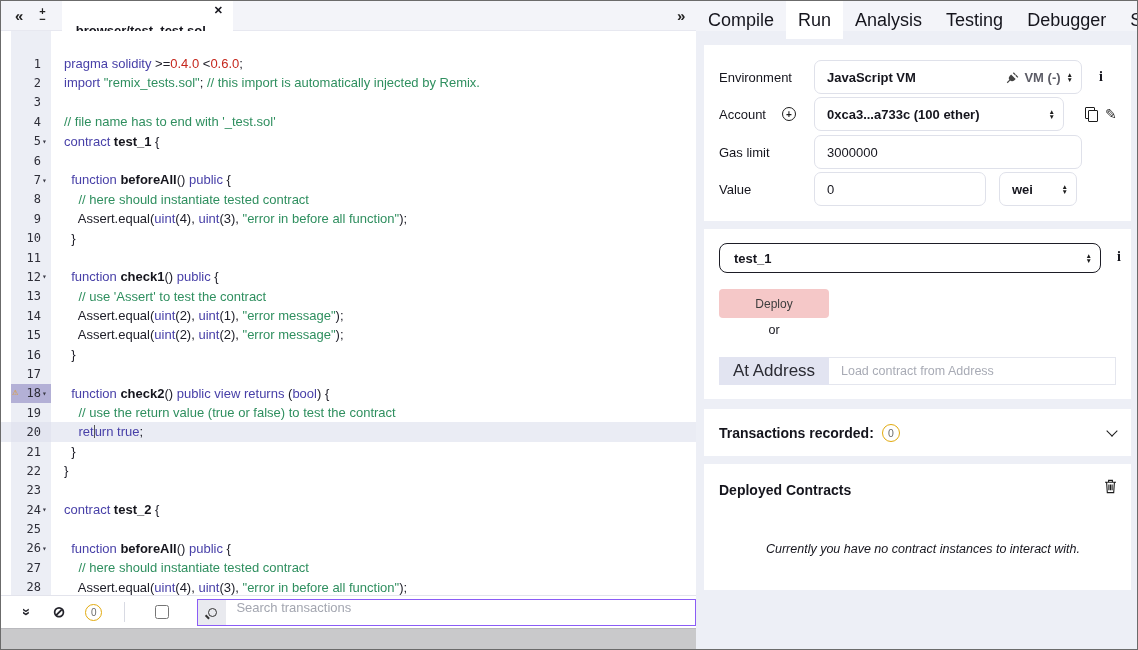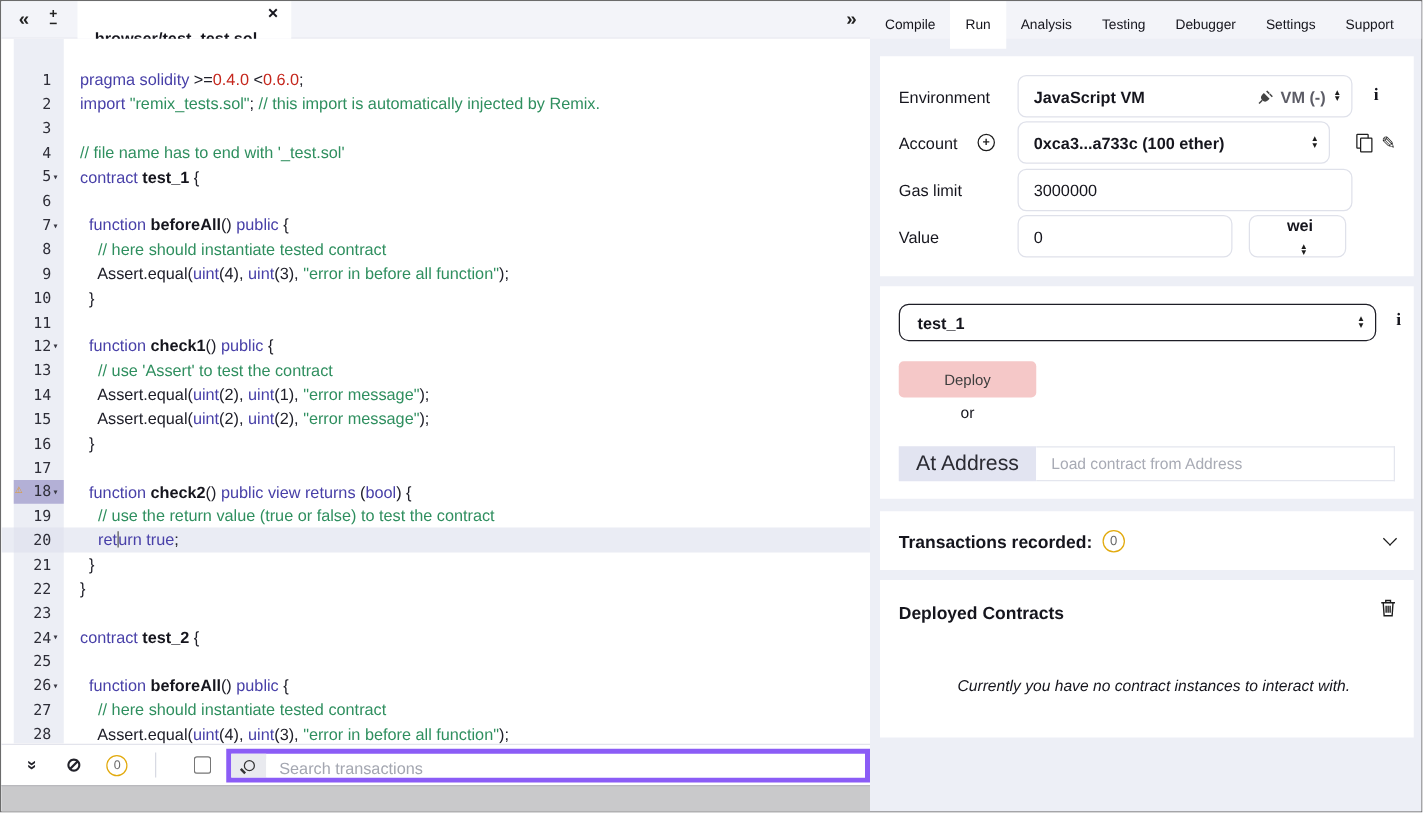--- a/index.html
+++ b/index.html
@@ -67,34 +67,34 @@
   }
   .term-divider { margin-left:22px; width:1px; height:20px; background:#d8dae3; }
   .term-check { margin-left:30px; width:14px; height:14px; accent-color:#fff; cursor:pointer; }
   .term-filter {
     margin-left:14px; width:266px; height:26px; border:1px solid #e3e4ea; border-radius:3px;
     background:#fff; display:flex; align-items:center; justify-content:center; gap:10px;
     font-size:12px; font-weight:bold; color:#15151d; cursor:pointer;
   }
   .term-filter .caret { font-size:8px; color:#222; }
   .term-search {
-    margin-left:12px; flex:1; height:27px; border:4px solid #8b5cf6; background:#fff;
-    display:flex; align-items:flex-end; margin-right:0;
+    margin-left:28px; flex:1; height:27px; border:1px solid #8b5cf6; background:#fff;
+    display:flex; align-items:flex-start; margin-right:0;
   }
   .mag-tile { width:28px; height:100%; background:#e9eaef; display:flex; align-items:center; justify-content:center; flex:none; }
   .mag { width:9px; height:9px; border:1.6px solid #333; border-radius:50%; position:relative; }
   .mag::after { content:""; position:absolute; width:5px; height:1.6px; background:#333; transform:rotate(45deg); left:-4px; bottom:-2px; }
   .term-search input { border:none; outline:none; flex:1; font-size:13px; padding:0 10px; color:#333; font-family:"Liberation Sans",sans-serif; }
   .term-search input::placeholder { color:#a3a6b0; }
   .terminal-body { position:absolute; left:0; top:627px; width:695px; height:22px; background:#c9c9cb; border-top:1px solid #b9b9bd; }
 
   
   .right-pane { position:absolute; left:695px; top:0; width:443px; height:650px; background:#edeff6; }
   .menubar { position:absolute; left:0; top:0; right:0; height:30px; background:#f3f4f9; display:flex; }
-  .menu-tab { padding:14px 12px; height:38px; display:flex; align-items:center; font-size:11px; color:#15151d; cursor:pointer; white-space:nowrap; }
+  .menu-tab { padding:14px 12px; height:38px; display:flex; align-items:center; font-size:18px; color:#15151d; cursor:pointer; white-space:nowrap; }
   .menu-tab.active { background:#fff; }
   .card { position:absolute; left:8px; right:8px; background:#fff; }
   .card1 { top:44px; height:176px; }
   .card2 { top:228px; height:170px; }
   .card3 { top:408px; height:47px; }
   .card4 { top:463px; height:126px; }
 
   .frow { position:absolute; left:15px; right:15px; height:28px; display:flex; align-items:center; }
   .flabel { font-size:13px; color:#15151d; }
   .sel, .inp {
@@ -103,21 +103,21 @@
   }
   .updn { display:inline-flex; flex-direction:column; line-height:5px; font-size:6.5px; color:#1c1c1c; margin-left:6px; }
   .info-ic { font-weight:800; font-size:14px; color:#15151d; margin-left:8px; cursor:pointer; font-family:"Liberation Serif",serif; }
   .grey { color:#5c5c66; }
 
   .env-row { top:18px; } .acc-row { top:55px;gap:10px; } .gas-row { top:93px; } .val-row { top:130px; }
   .env-sel { position:absolute; left:95px; width:268px; font-weight:bold; }
   .acc-sel { position:absolute; left:95px; width:250px; font-weight:bold; }
   .gas-inp { position:absolute; left:95px; width:268px; }
   .val-inp { position:absolute; left:95px; width:172px; }
-  .wei-sel { position:absolute; left:280px; width:78px; font-weight:bold; justify-content:space-between;flex-direction:column; }
+  .wei-sel { position:absolute; left:280px; width:78px; font-weight:bold; justify-content:space-between; }
   .spacer { flex:1; }
   .plug-ic, .copy-ic-w, .edit-ic { display:inline-flex; align-items:center; cursor:pointer; }
   .plus-circle { width:14px; height:14px; border:1.4px solid #1c1c1c; border-radius:50%; display:inline-flex; align-items:center; justify-content:center; font-size:10px; font-weight:bold; margin-left:6px; cursor:pointer; }
   .copy-ic { position:relative; width:12px; height:14px; margin-left:10px; }
   .copy-ic::before { content:""; position:absolute; left:0; top:0; width:8px; height:10px; border:1.3px solid #1c1c1c; border-radius:1px; }
   .copy-ic::after { content:""; position:absolute; left:3px; top:3px; width:8px; height:10px; border:1.3px solid #1c1c1c; border-radius:1px; background:#fff; }
   .pencil { font-size:14px; margin-left:8px; cursor:pointer; color:#1c1c1c; }
 
   .contract-sel {
     position:absolute; left:15px; top:14px; width:382px; height:30px;

